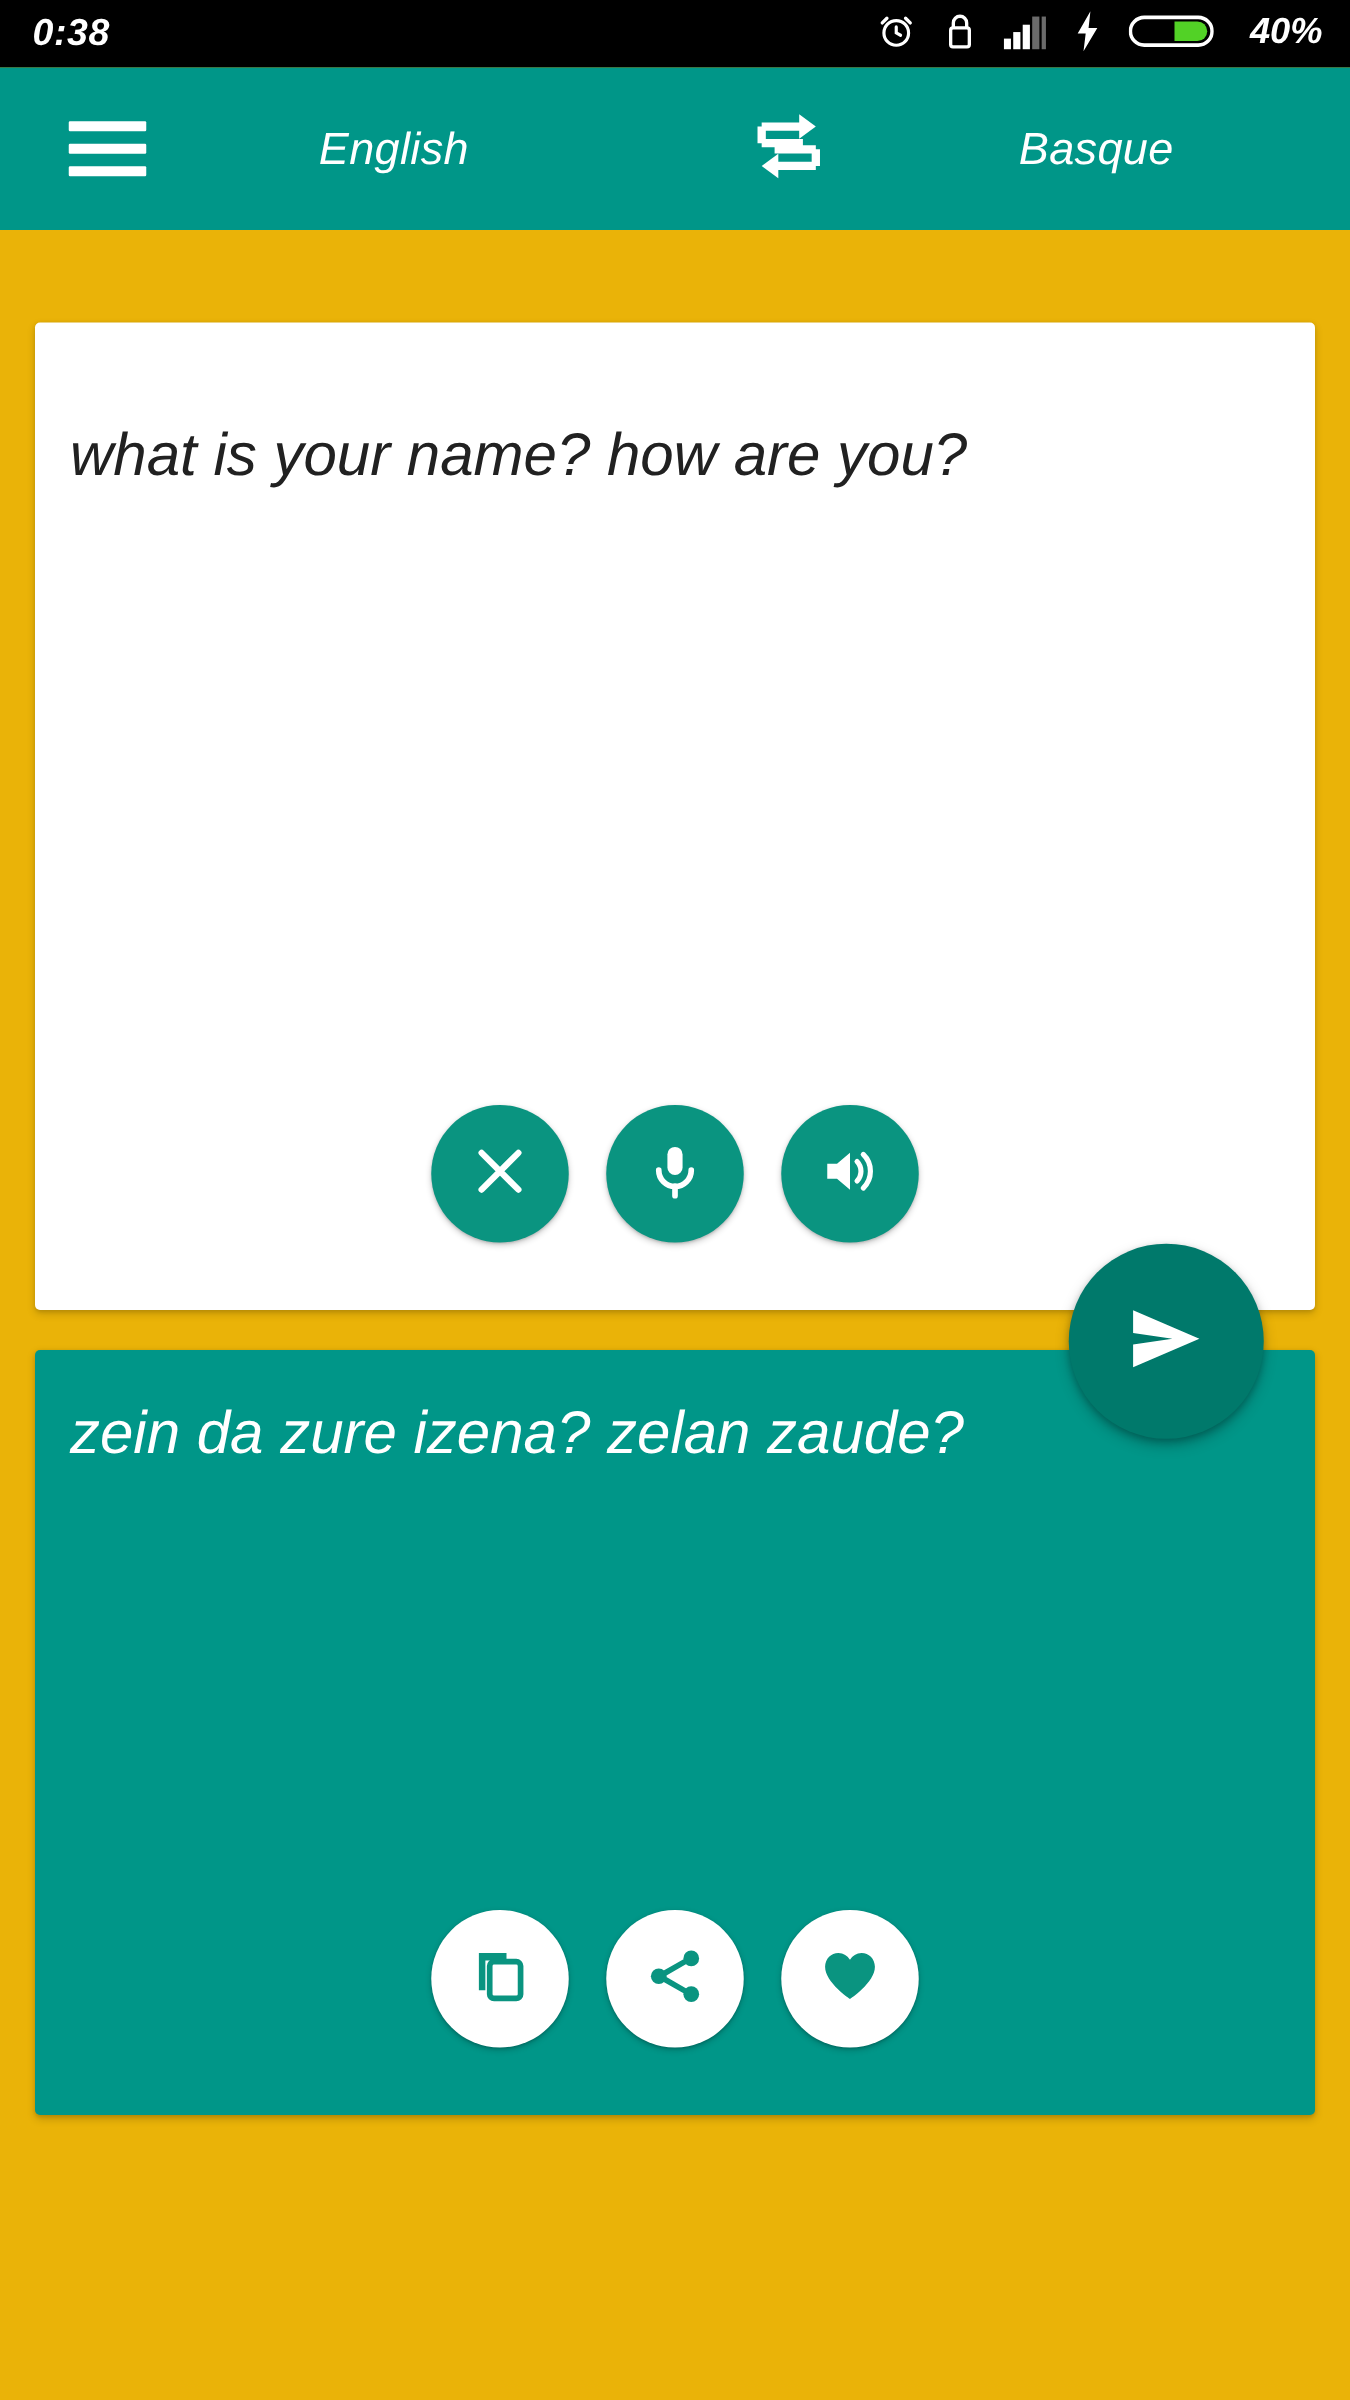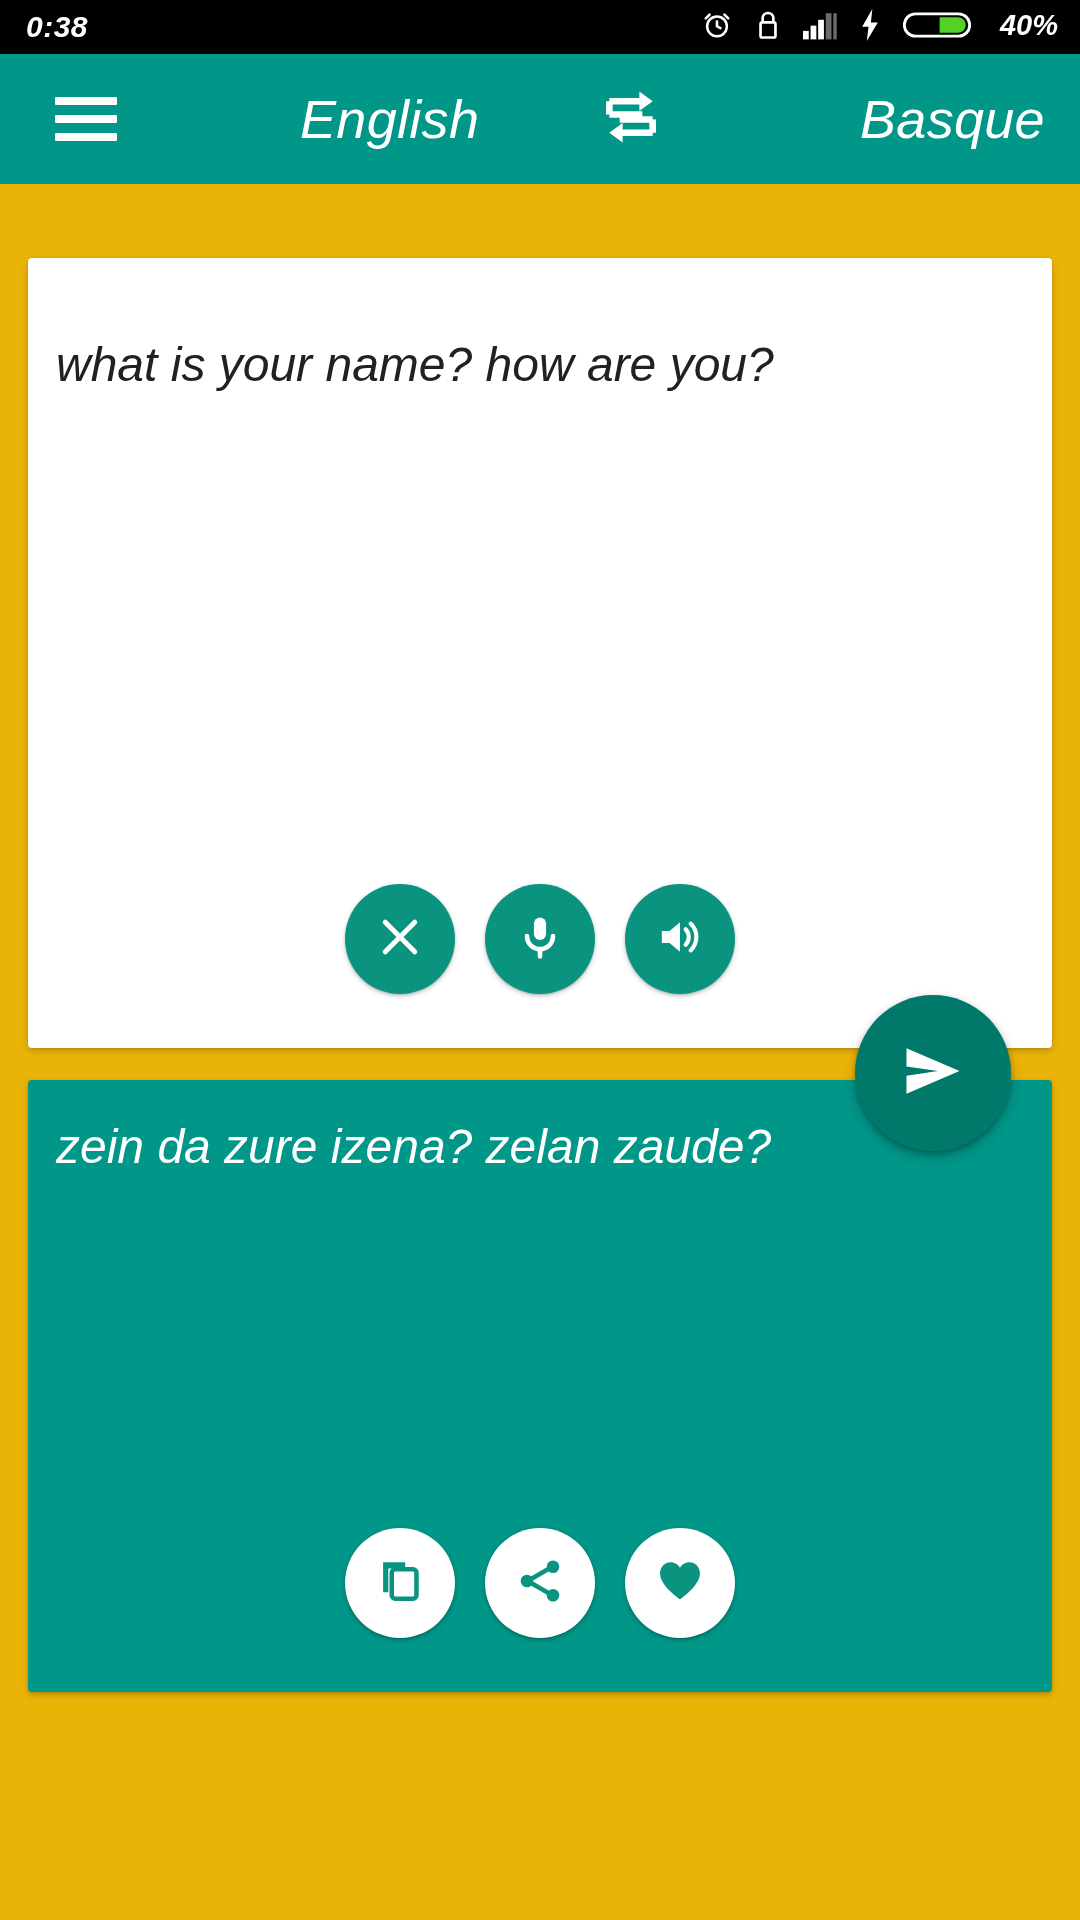--- a/index.html
+++ b/index.html
@@ -27,23 +27,22 @@
     position:absolute; top:54px; left:0; width:1080px; height:130px;
     background:#009688; display:flex; align-items:center;
   }
   .hamburger {
     width:62px; height:44px; margin-left:55px;
     display:flex; flex-direction:column; justify-content:space-between;
     cursor:pointer;
   }
   .hamburger i { display:block; height:8px; background:#fff; border-radius:1px; }
   .lang {
-    color:#fff; font-size:54px; font-weight:400; letter-spacing:0.3px;
+    color:#fff; font-size:36px; font-weight:400; letter-spacing:0.3px;
     white-space:nowrap;
-    margin-left:45px;
   }
   .lang-src { position:absolute; left:255px; top:50%; transform:translateY(-50%); }
   .lang-dst { position:absolute; left:815px; top:50%; transform:translateY(-50%); }
   .swap-btn {
     position:absolute; left:596px; top:50%; transform:translateY(-50%);
     width:70px; height:70px; display:flex; align-items:center; justify-content:center;
     cursor:pointer;
   }
 
   

